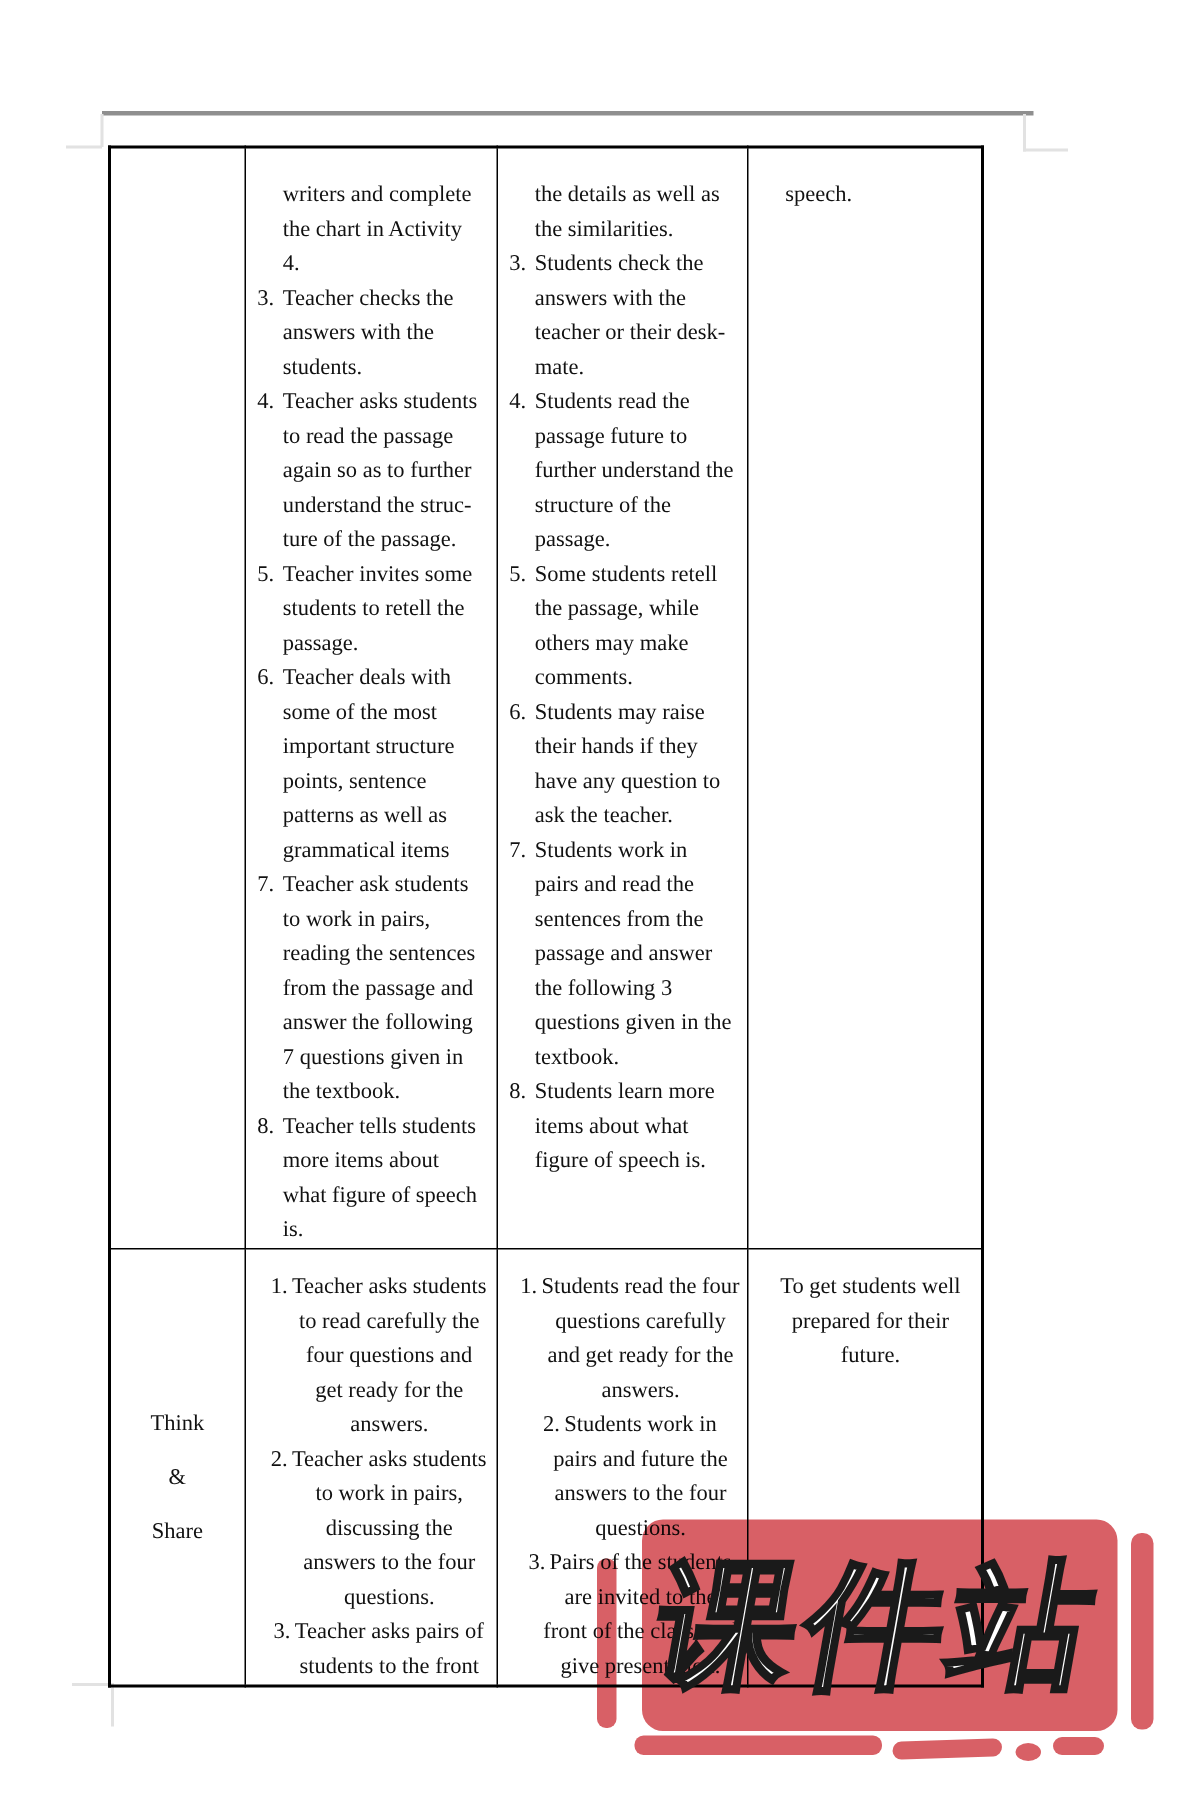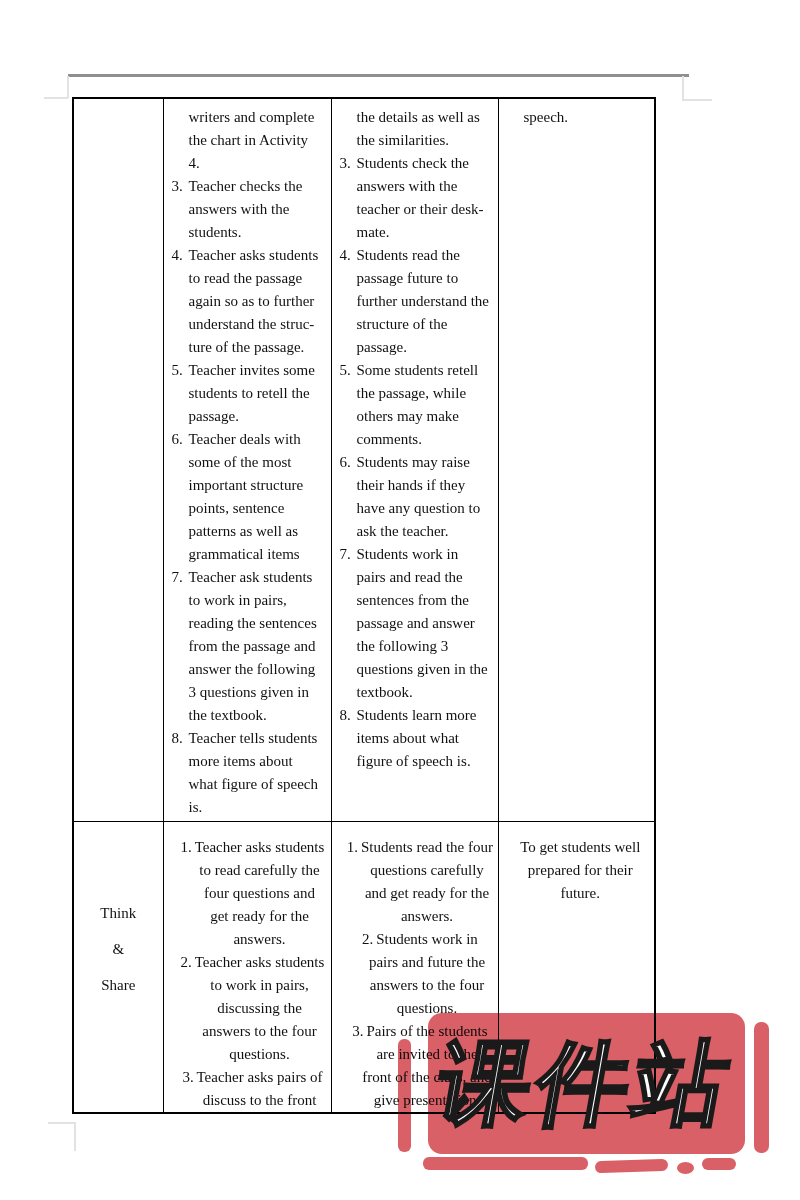--- a/index.html
+++ b/index.html
@@ -9,31 +9,31 @@
   
   .hrule{position:absolute;left:68px;top:74px;width:621px;height:3px;background:#8f8f8f;}
   .mark{position:absolute;background:#e2e2e2;}
 
   
   table.lesson{position:absolute;left:72px;top:97px;border-collapse:collapse;table-layout:fixed;
         border:2px solid #000;}
   table.lesson td{border:1.5px solid #000;vertical-align:top;padding:0;overflow:visible;}
   tr.r1{height:723px;}
   tr.r2{height:288px;}
-  tr.r1 td{padding-top:7px;}
+  tr.r1 td{padding-top:20px;}
   tr.r2 td{padding-top:14px;text-align:center;}
 
   .line{height:23px;line-height:23px;font-size:15px;white-space:nowrap;}
   .cell-list .line{padding-left:25px;}
   .cell-list .line.marker{padding-left:8px;}
   .num{display:inline-block;width:17px;}
   .cell-plain .line{padding-left:8px;}
   .cell-stage{text-align:center;}
   .cell-stage .line{height:36px;line-height:36px;padding-left:0;}
-  tr.r2 td.cell-stage{padding-top:73px;margin-left:44px;}
+  tr.r2 td.cell-stage{padding-top:98px;margin-left:44px;}
 
   
   .stamp{position:absolute;left:395px;top:1005px;width:400px;height:175px;pointer-events:none;}
   .stamp .red{position:absolute;background:#d5545a;mix-blend-mode:multiply;opacity:0.93;}
   .stamp .main{left:33px;top:8px;width:317px;height:141px;border-radius:14px;}
   .stamp .leftbar{left:3px;top:34px;width:13px;height:113px;border-radius:6px;}
   .stamp .rightbar{left:359px;top:17px;width:15px;height:131px;border-radius:7px;}
   .stamp .d1{left:28px;top:152px;width:165px;height:13px;border-radius:6px;}
   .stamp .d2{left:200px;top:155px;width:73px;height:12px;border-radius:6px;transform:rotate(-2deg);}
   .stamp .d3{left:282px;top:157px;width:17px;height:12px;border-radius:50%;}
@@ -87,21 +87,21 @@
             <div class="line">some of the most</div>
             <div class="line">important structure</div>
             <div class="line">points, sentence</div>
             <div class="line">patterns as well as</div>
             <div class="line">grammatical items</div>
             <div class="line marker"><span class="num">7.</span>Teacher ask students</div>
             <div class="line">to work in pairs,</div>
             <div class="line">reading the sentences</div>
             <div class="line">from the passage and</div>
             <div class="line">answer the following</div>
-            <div class="line">3 questions given in</div>
+            <div class="line">7 questions given in</div>
             <div class="line">the textbook.</div>
             <div class="line marker"><span class="num">8.</span>Teacher tells students</div>
             <div class="line">more items about</div>
             <div class="line">what figure of speech</div>
             <div class="line">is.</div>
           </td>
           <td class="cell-list">
             <div class="line">the details as well as</div>
             <div class="line">the similarities.</div>
             <div class="line marker"><span class="num">3.</span>Students check the</div>
@@ -147,21 +147,21 @@
             <div class="line">to read carefully the</div>
             <div class="line">four questions and</div>
             <div class="line">get ready for the</div>
             <div class="line">answers.</div>
             <div class="line marker"><span class="num">2.</span>Teacher asks students</div>
             <div class="line">to work in pairs,</div>
             <div class="line">discussing the</div>
             <div class="line">answers to the four</div>
             <div class="line">questions.</div>
             <div class="line marker"><span class="num">3.</span>Teacher asks pairs of</div>
-            <div class="line">discuss to the front</div>
+            <div class="line">students to the front</div>
           </td>
           <td class="cell-list">
             <div class="line marker"><span class="num">1.</span>Students read the four</div>
             <div class="line">questions carefully</div>
             <div class="line">and get ready for the</div>
             <div class="line">answers.</div>
             <div class="line marker"><span class="num">2.</span>Students work in</div>
             <div class="line">pairs and future the</div>
             <div class="line">answers to the four</div>
             <div class="line">questions.</div>

